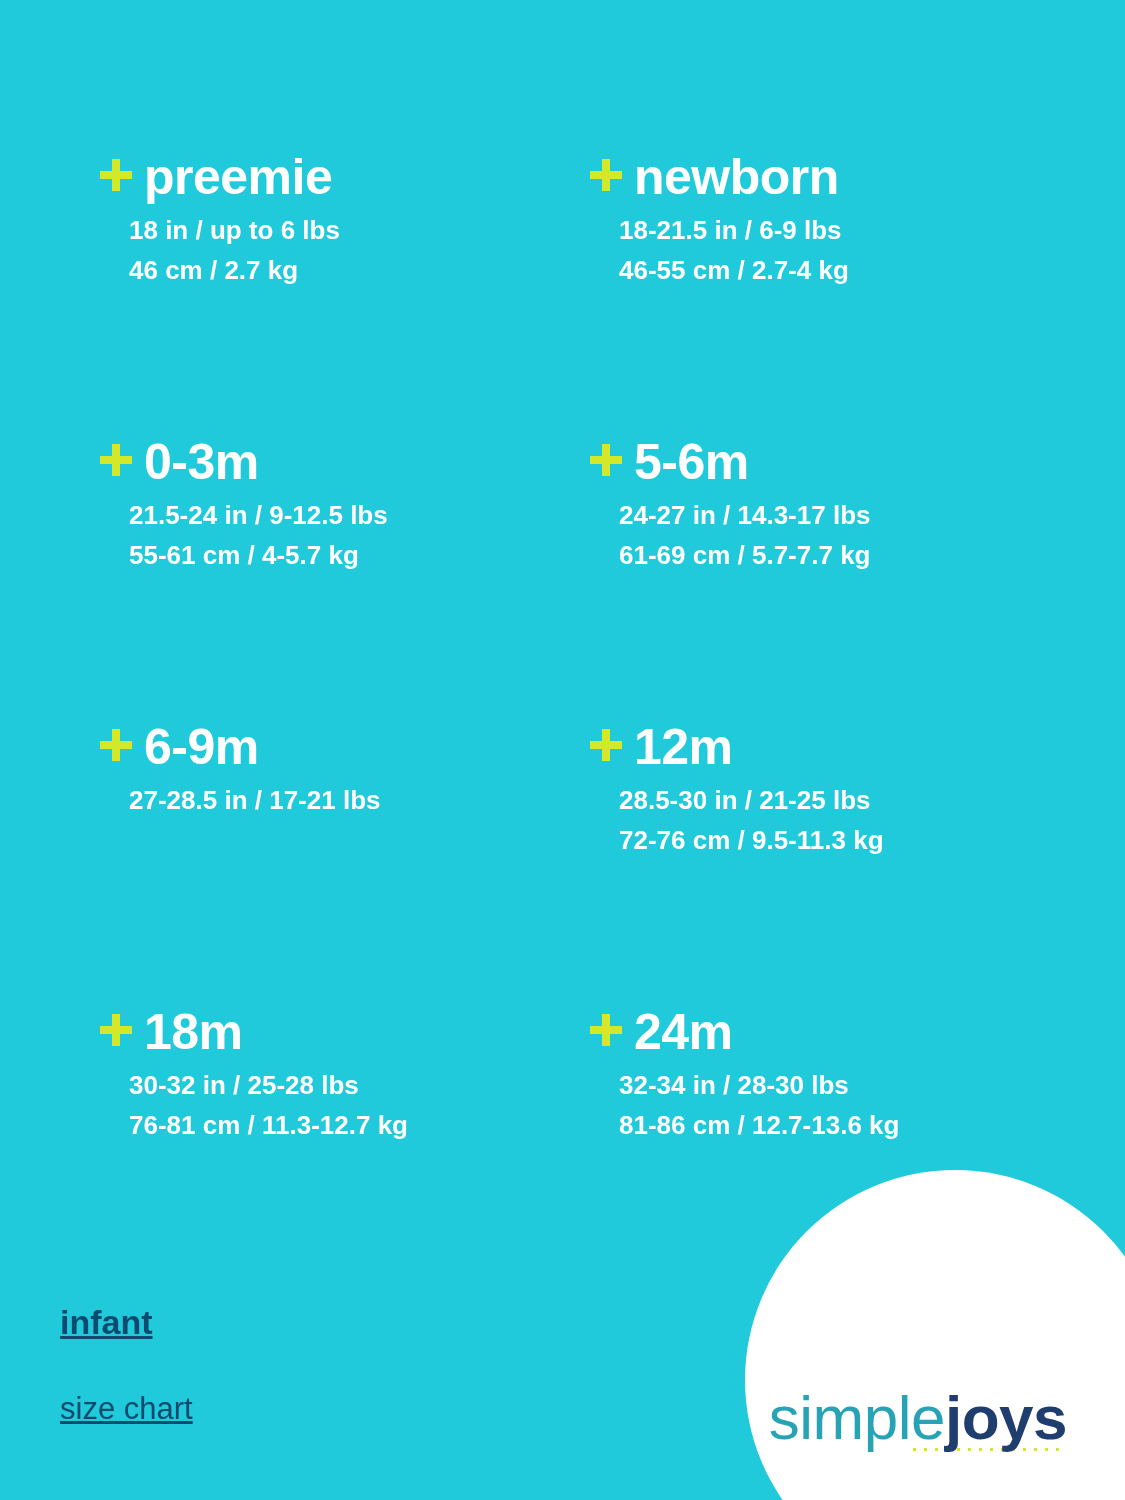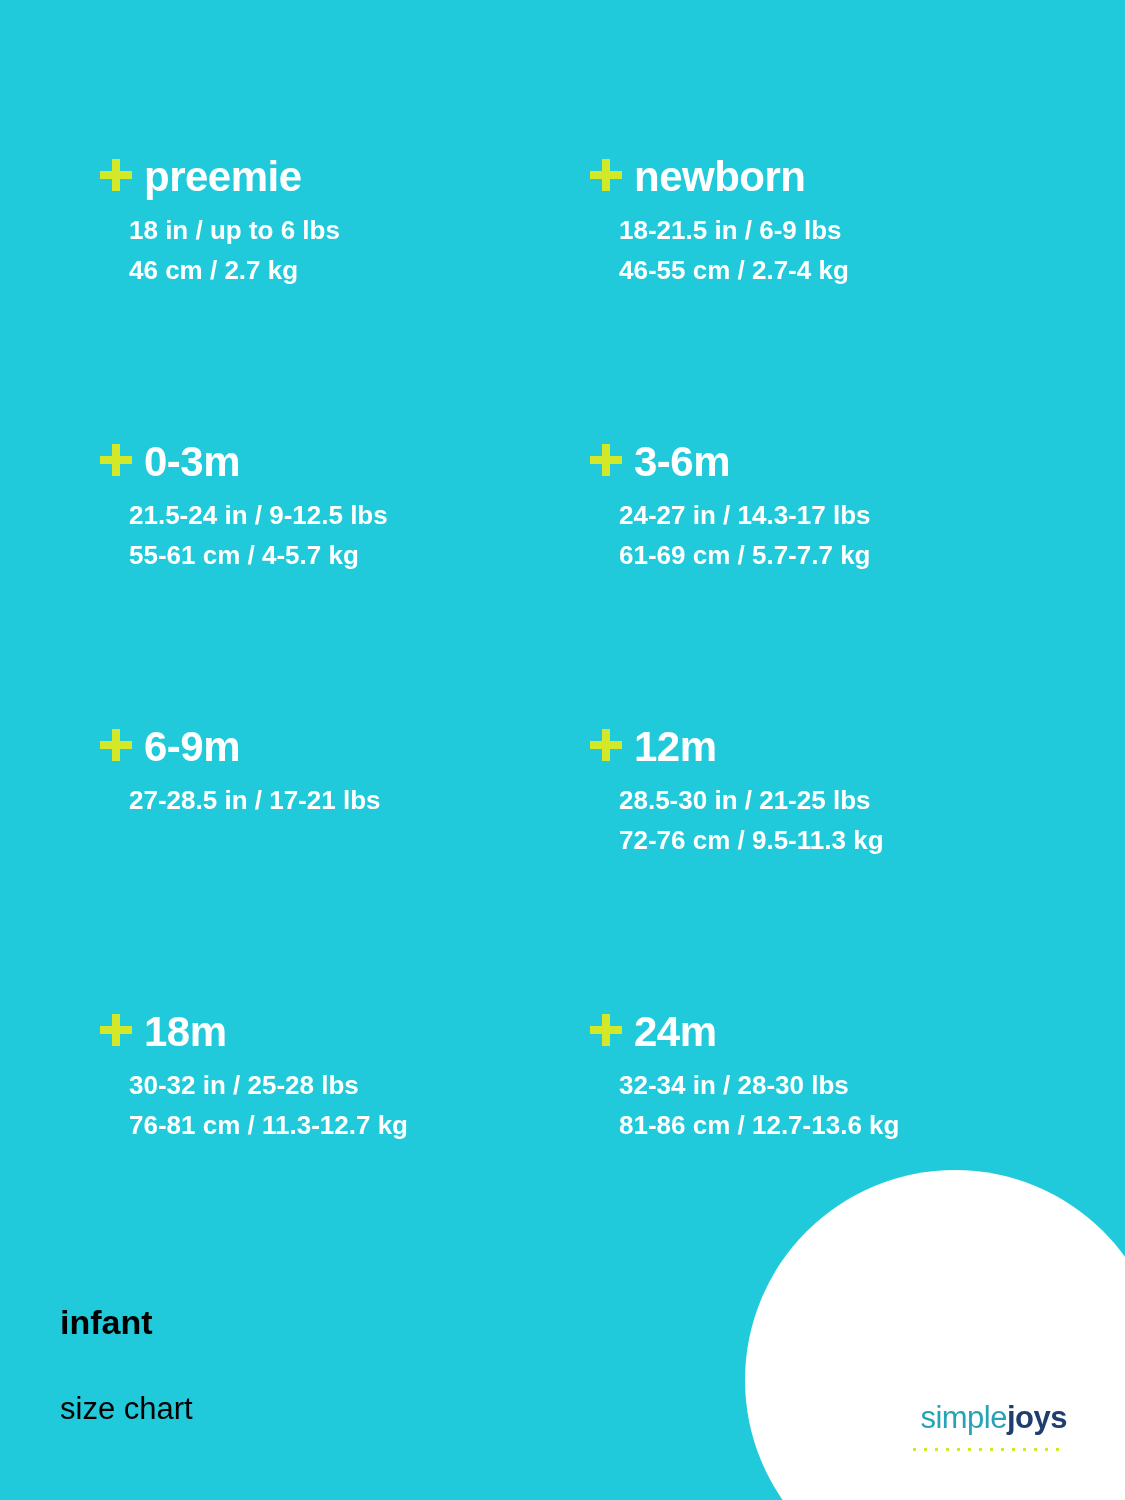--- a/index.html
+++ b/index.html
@@ -65,21 +65,21 @@
     height: 8px;
   }
   .plus::after {
     left: 12px;
     top: 7px;
     width: 8px;
     height: 32px;
   }
 
   .size-label {
-    font-size: 42px;
+    font-size: 50px;
     font-weight: bold;
     color: #ffffff;
     line-height: 50px;
     letter-spacing: -0.5px;
     white-space: nowrap;
   }
 
   .size-lines {
     margin-top: 8px;
     margin-left: 29px;
@@ -91,21 +91,22 @@
     color: #ffffff;
     line-height: 40px;
     white-space: nowrap;
   }
 
   
   .footer-label {
     position: absolute;
     left: 60px;
     bottom: 72px;
-    color: #000000;
+    color: #0c4a6e;
+    text-decoration: underline;
   }
   .footer-label .l1 {
     font-size: 34px;
     font-weight: bold;
     line-height: 40px;
     display: block;
   }
   .footer-label .l2 {
     font-size: 31px;
     font-weight: normal;
@@ -127,21 +128,21 @@
 
   .logo-wrap {
     position: absolute;
     right: 58px;
     bottom: 42px;
     text-align: right;
     width: 300px;
   }
 
   .logo-top {
-    font-size: 31px;
+    font-size: 62px;
     line-height: 48px;
     white-space: nowrap;
   }
   .logo-simple {
     color: #27a3b5;
     font-weight: normal;
     letter-spacing: -0.5px;
   }
   .logo-joys {
     color: #1f3d6e;
@@ -203,21 +204,21 @@
       </div>
       <div class="size-lines">
         <div class="size-line">21.5-24 in / 9-12.5 lbs</div>
         <div class="size-line">55-61 cm / 4-5.7 kg</div>
       </div>
     </div>
 
     <div class="size-cell">
       <div class="size-head">
         <span class="plus"></span>
-        <span class="size-label">3-6m</span>
+        <span class="size-label">5-6m</span>
       </div>
       <div class="size-lines">
         <div class="size-line">24-27 in / 14.3-17 lbs</div>
         <div class="size-line">61-69 cm / 5.7-7.7 kg</div>
       </div>
     </div>
 
     <div class="size-cell">
       <div class="size-head">
         <span class="plus"></span>

